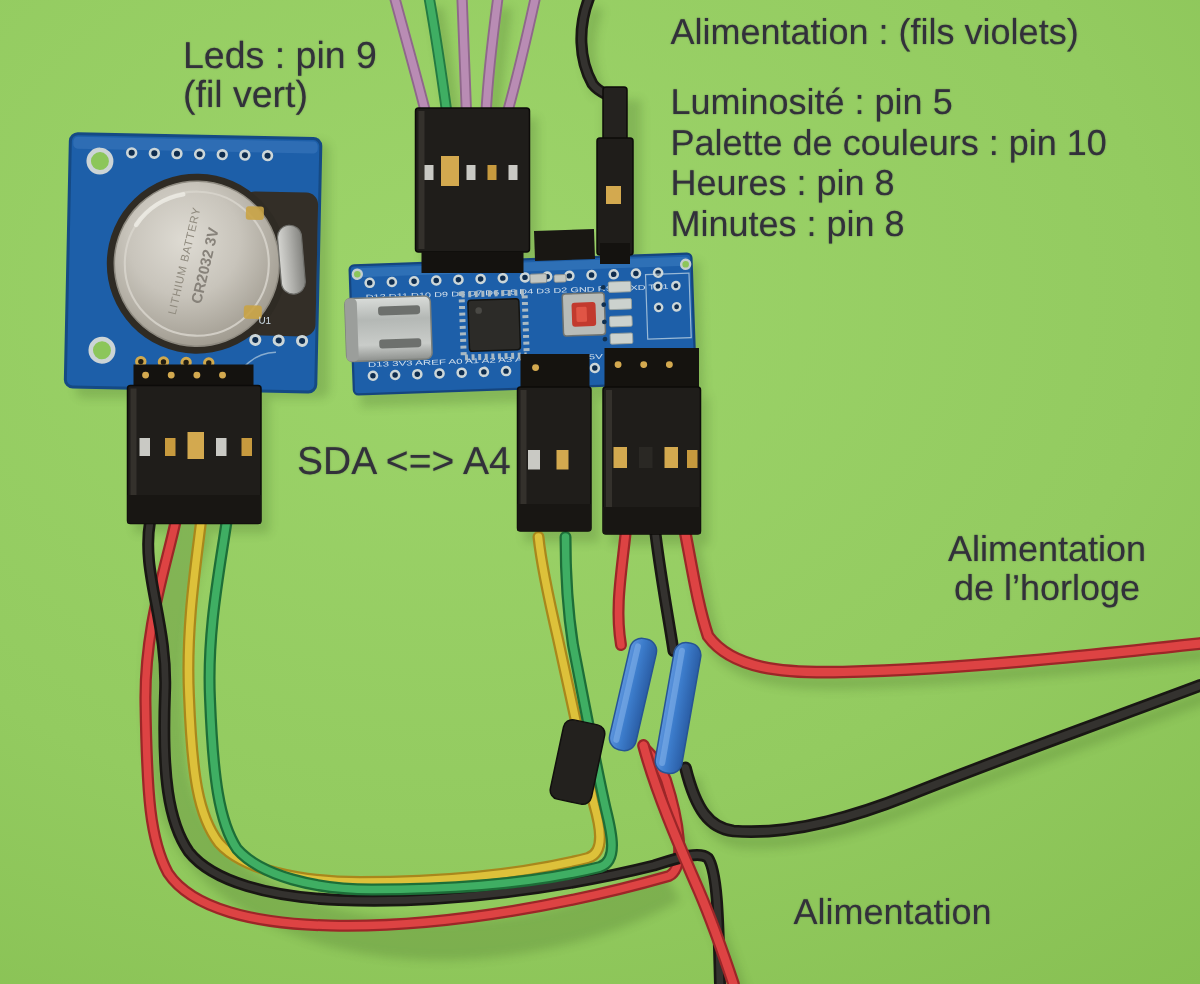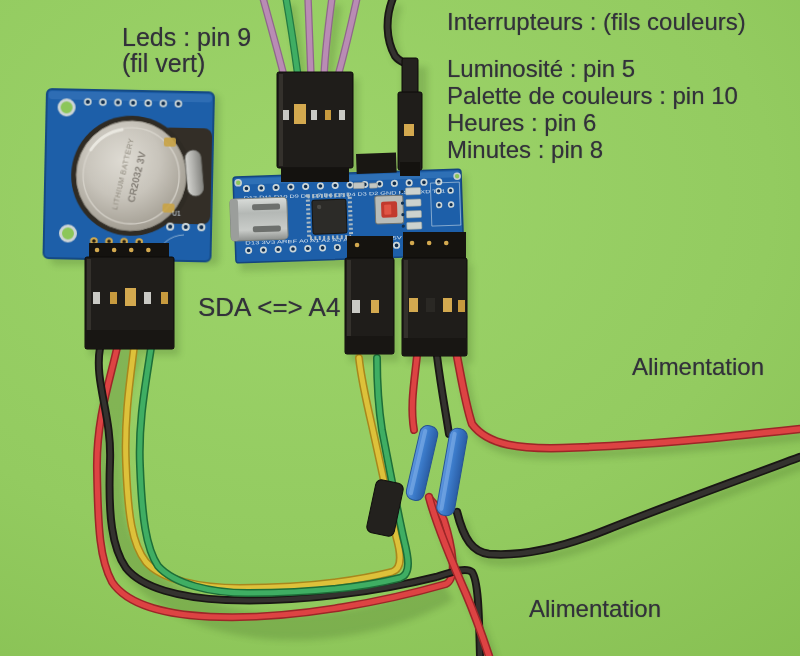--- a/index.html
+++ b/index.html
@@ -264,33 +264,34 @@
     <rect x="-6" y="-40" width="4" height="80" rx="2" fill="#78aae6" opacity="0.7"></rect>
   </g>
 </svg>
 
 <div class="note n-leds">
   <div>Leds : pin 9</div>
   <div>(fil vert)</div>
 </div>
 
 <div class="note n-int">
-  <div>Interrupteurs : (fils couleurs)</div>
+  <div>Alimentation : (fils violets)</div>
   <div class="gap"></div>
   <div>Luminosité : pin 5</div>
   <div>Palette de couleurs : pin 10</div>
-  <div>Heures : pin 6</div>
+  <div>Heures : pin 8</div>
   <div>Minutes : pin 8</div>
 </div>
 
 <div class="note n-i2c">
   <div>SDA &lt;=&gt; A4</div>
 </div>
 
 <div class="note n-horloge">
   <div>Alimentation</div>
+  <div>de l’horloge</div>
 </div>
 
 <div class="note n-ledspow">
   <div>Alimentation</div>
 </div>
 
 </div>
 
 </body></html>

